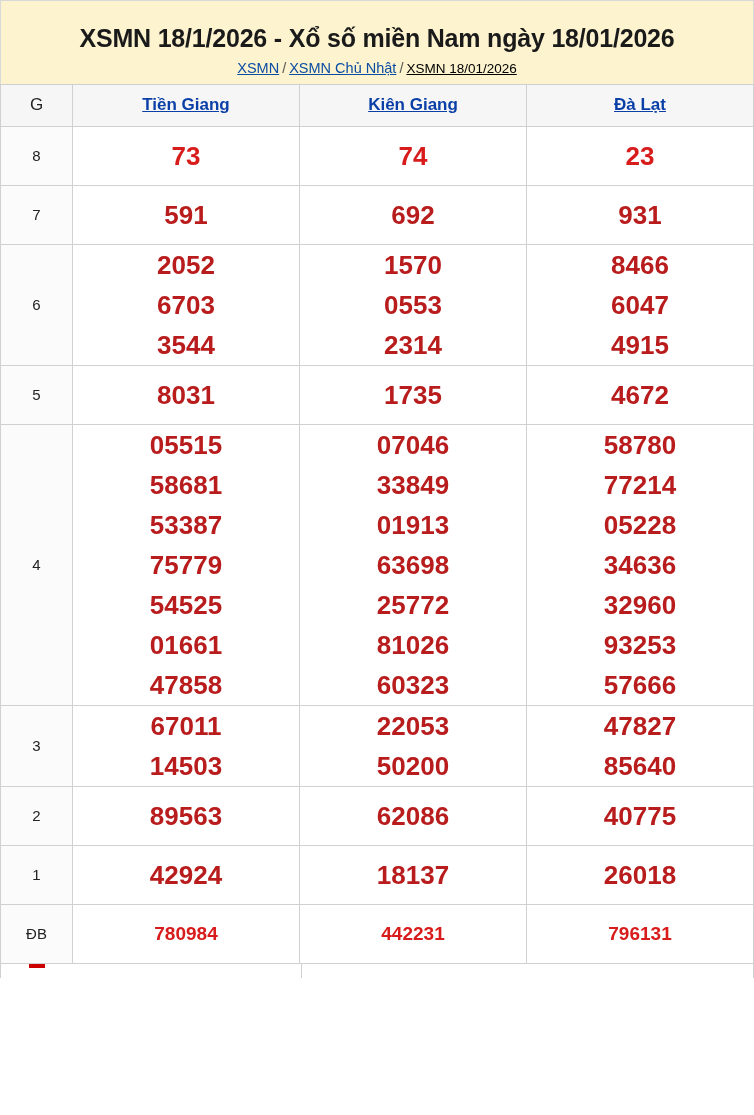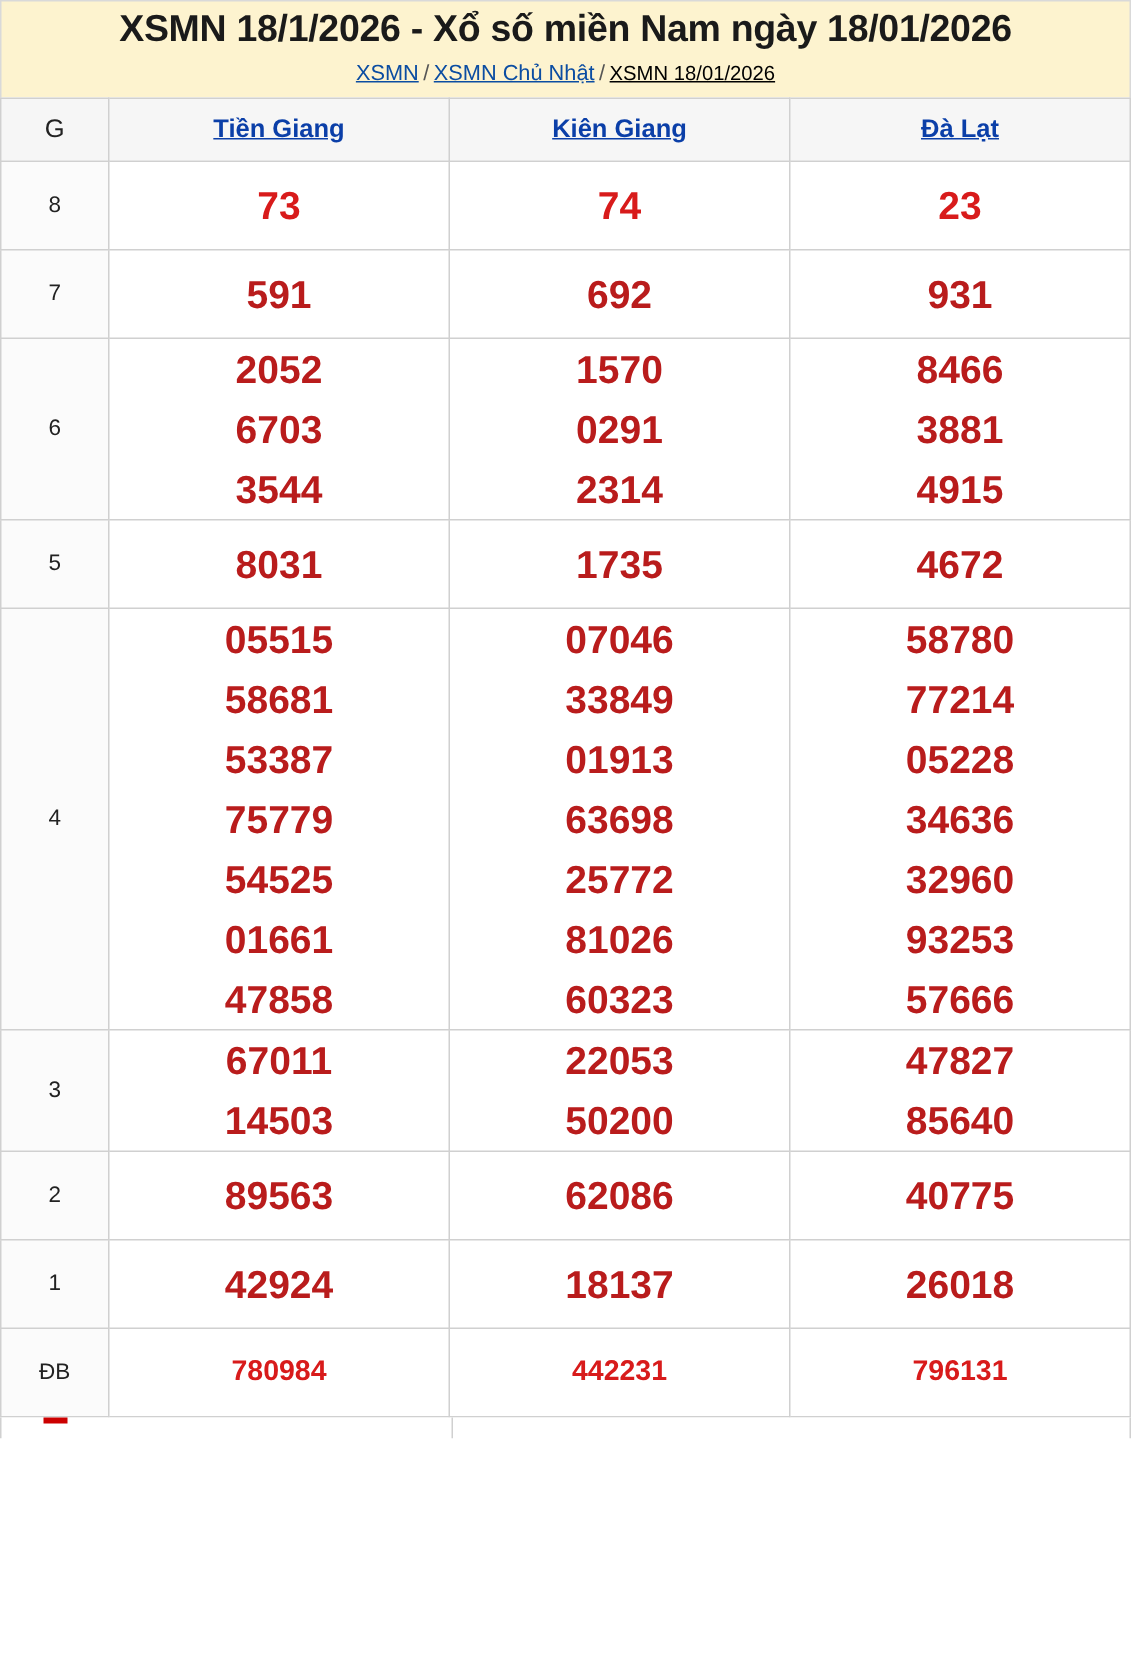--- a/index.html
+++ b/index.html
@@ -15,21 +15,21 @@
   .page {
     width: 754px;
     box-sizing: border-box;
     position: relative;
   }
   .header {
     background: #fdf3cf;
     border: 1px solid #d9d9d9;
     border-bottom: none;
     box-sizing: border-box;
-    padding: 4px 6px 8px 6px;
+    padding: 23px 6px 8px 6px;
     text-align: center;
   }
   .header-title {
     font-size: 25px;
     font-weight: bold;
     color: #1a1a1a;
     line-height: 1.15;
     letter-spacing: -0.2px;
   }
   .breadcrumb {
@@ -182,26 +182,26 @@
         </tr>
         <tr>
           <td class="glabel">6</td>
           <td class="nums">
             <div>2052</div>
             <div>6703</div>
             <div>3544</div>
           </td>
           <td class="nums">
             <div>1570</div>
-            <div>0291</div>
+            <div>0553</div>
             <div>2314</div>
           </td>
           <td class="nums">
             <div>8466</div>
-            <div>3881</div>
+            <div>6047</div>
             <div>4915</div>
           </td>
         </tr>
         <tr class="row-h-small">
           <td class="glabel">5</td>
           <td class="nums">
             <div>8031</div>
           </td>
           <td class="nums">
             <div>1735</div>

